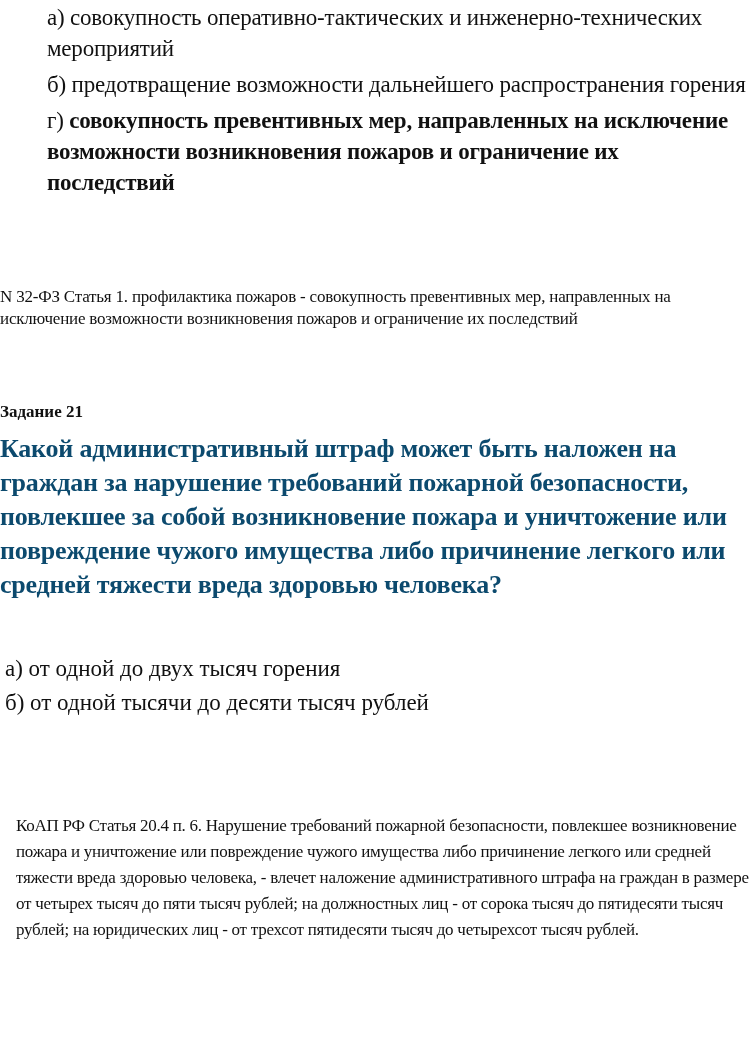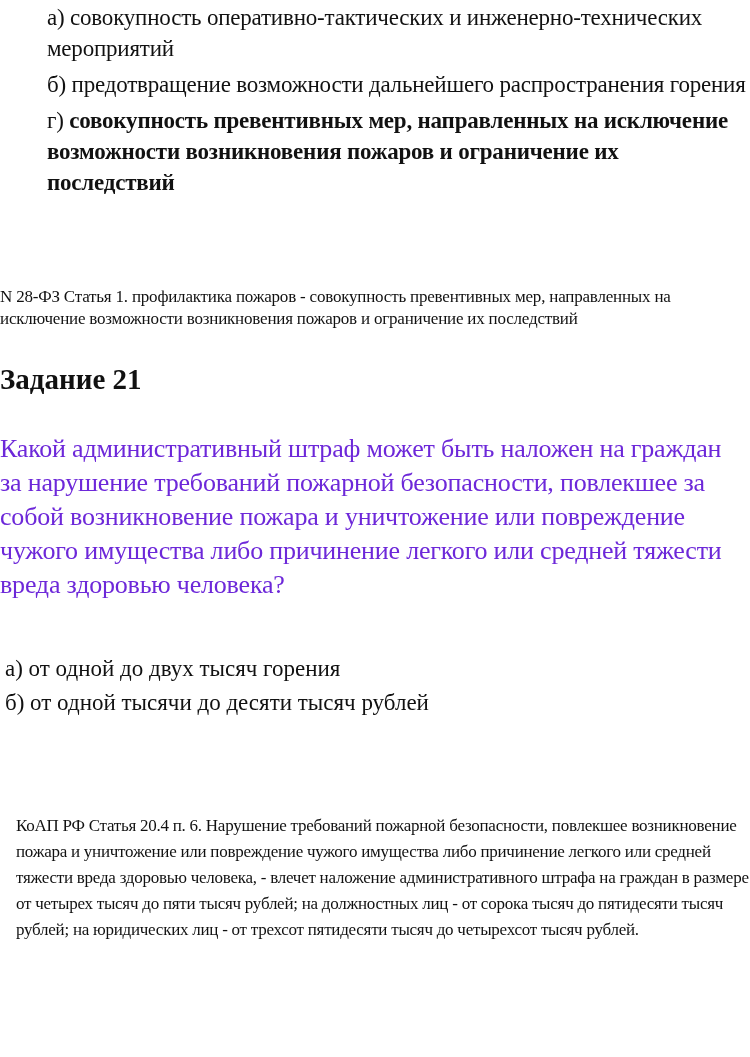--- a/index.html
+++ b/index.html
@@ -30,33 +30,33 @@
     
     .ref-69 {
       top: 286px; left: 0; width: 740px;
       font-size: 17px;
       line-height: 22px;
       letter-spacing: -0.2px;
     }
 
     
     .task-title {
-      top: 363px; left: 0;
-      font-size: 29px;
+      top: 396px; left: 0;
+      font-size: 17px;
       font-weight: bold;
       line-height: 32px;
     }
 
     
     .question {
       top: 432px; left: 0; width: 745px;
       font-size: 26px;
-      font-weight: normal;
+      font-weight: bold;
       line-height: 34px;
-      color: #6d28d9;
+      color: #0c4a6e;
       letter-spacing: -0.2px;
     }
 
     
     .answers { top: 652px; left: 5px; width: 700px; }
     .answer {
       font-size: 23px;
       line-height: 34px;
       margin: 0;
     }
@@ -81,21 +81,21 @@
   <p class="prev-option">
     <span>б)</span>
     <span>предотвращение возможности дальнейшего распространения горения</span>
   </p>
   <p class="prev-option">
     <span>г)</span>
     <span class="bold-part">совокупность превентивных мер, направленных на исключение возможности возникновения пожаров и ограничение их последствий</span>
   </p>
 </div>
 
-<div class="block ref-69">N 28-ФЗ Статья 1. профилактика пожаров - совокупность превентивных мер, направленных на исключение возможности возникновения пожаров и ограничение их последствий</div>
+<div class="block ref-69">N 32-ФЗ Статья 1. профилактика пожаров - совокупность превентивных мер, направленных на исключение возможности возникновения пожаров и ограничение их последствий</div>
 
 <div class="block task-title">Задание 21</div>
 
 <div class="block question">Какой административный штраф может быть наложен на граждан за нарушение требований пожарной безопасности, повлекшее за собой возникновение пожара и уничтожение или повреждение чужого имущества либо причинение легкого или средней тяжести вреда здоровью человека?</div>
 
 <div class="block answers">
   <p class="answer">а) от одной до двух тысяч горения</p>
   <p class="answer">б) от одной тысячи до десяти тысяч рублей</p>
 </div>
 

